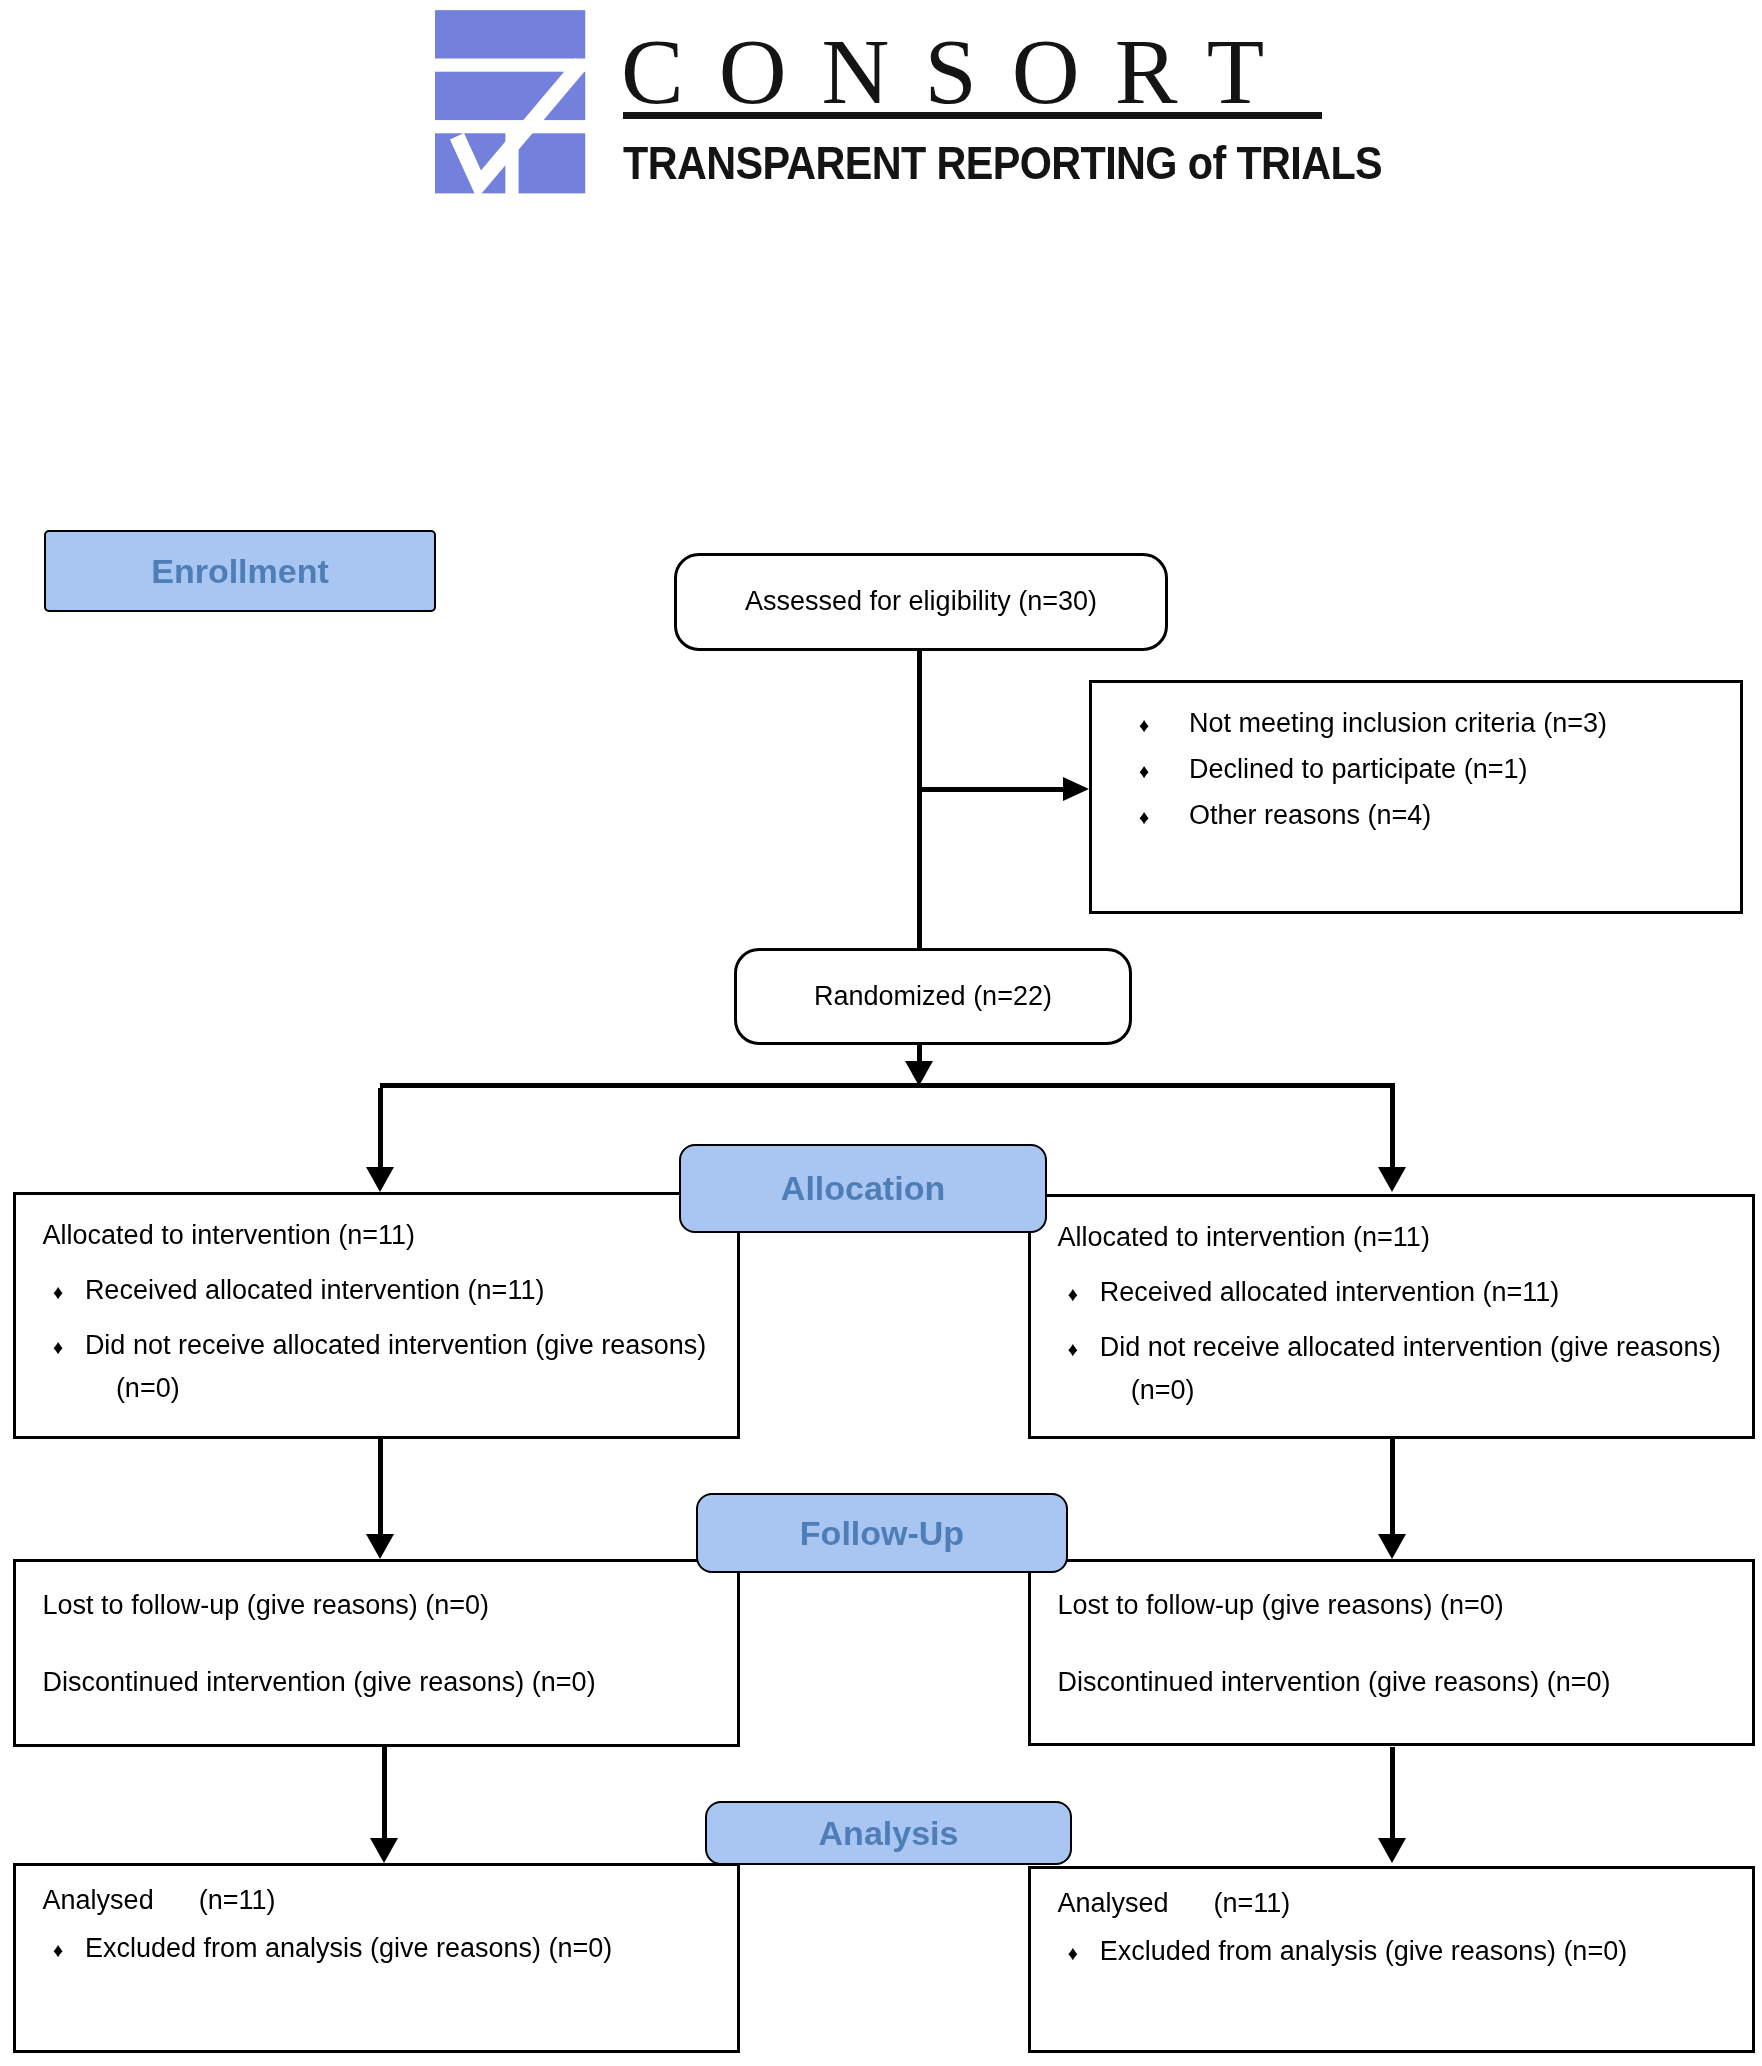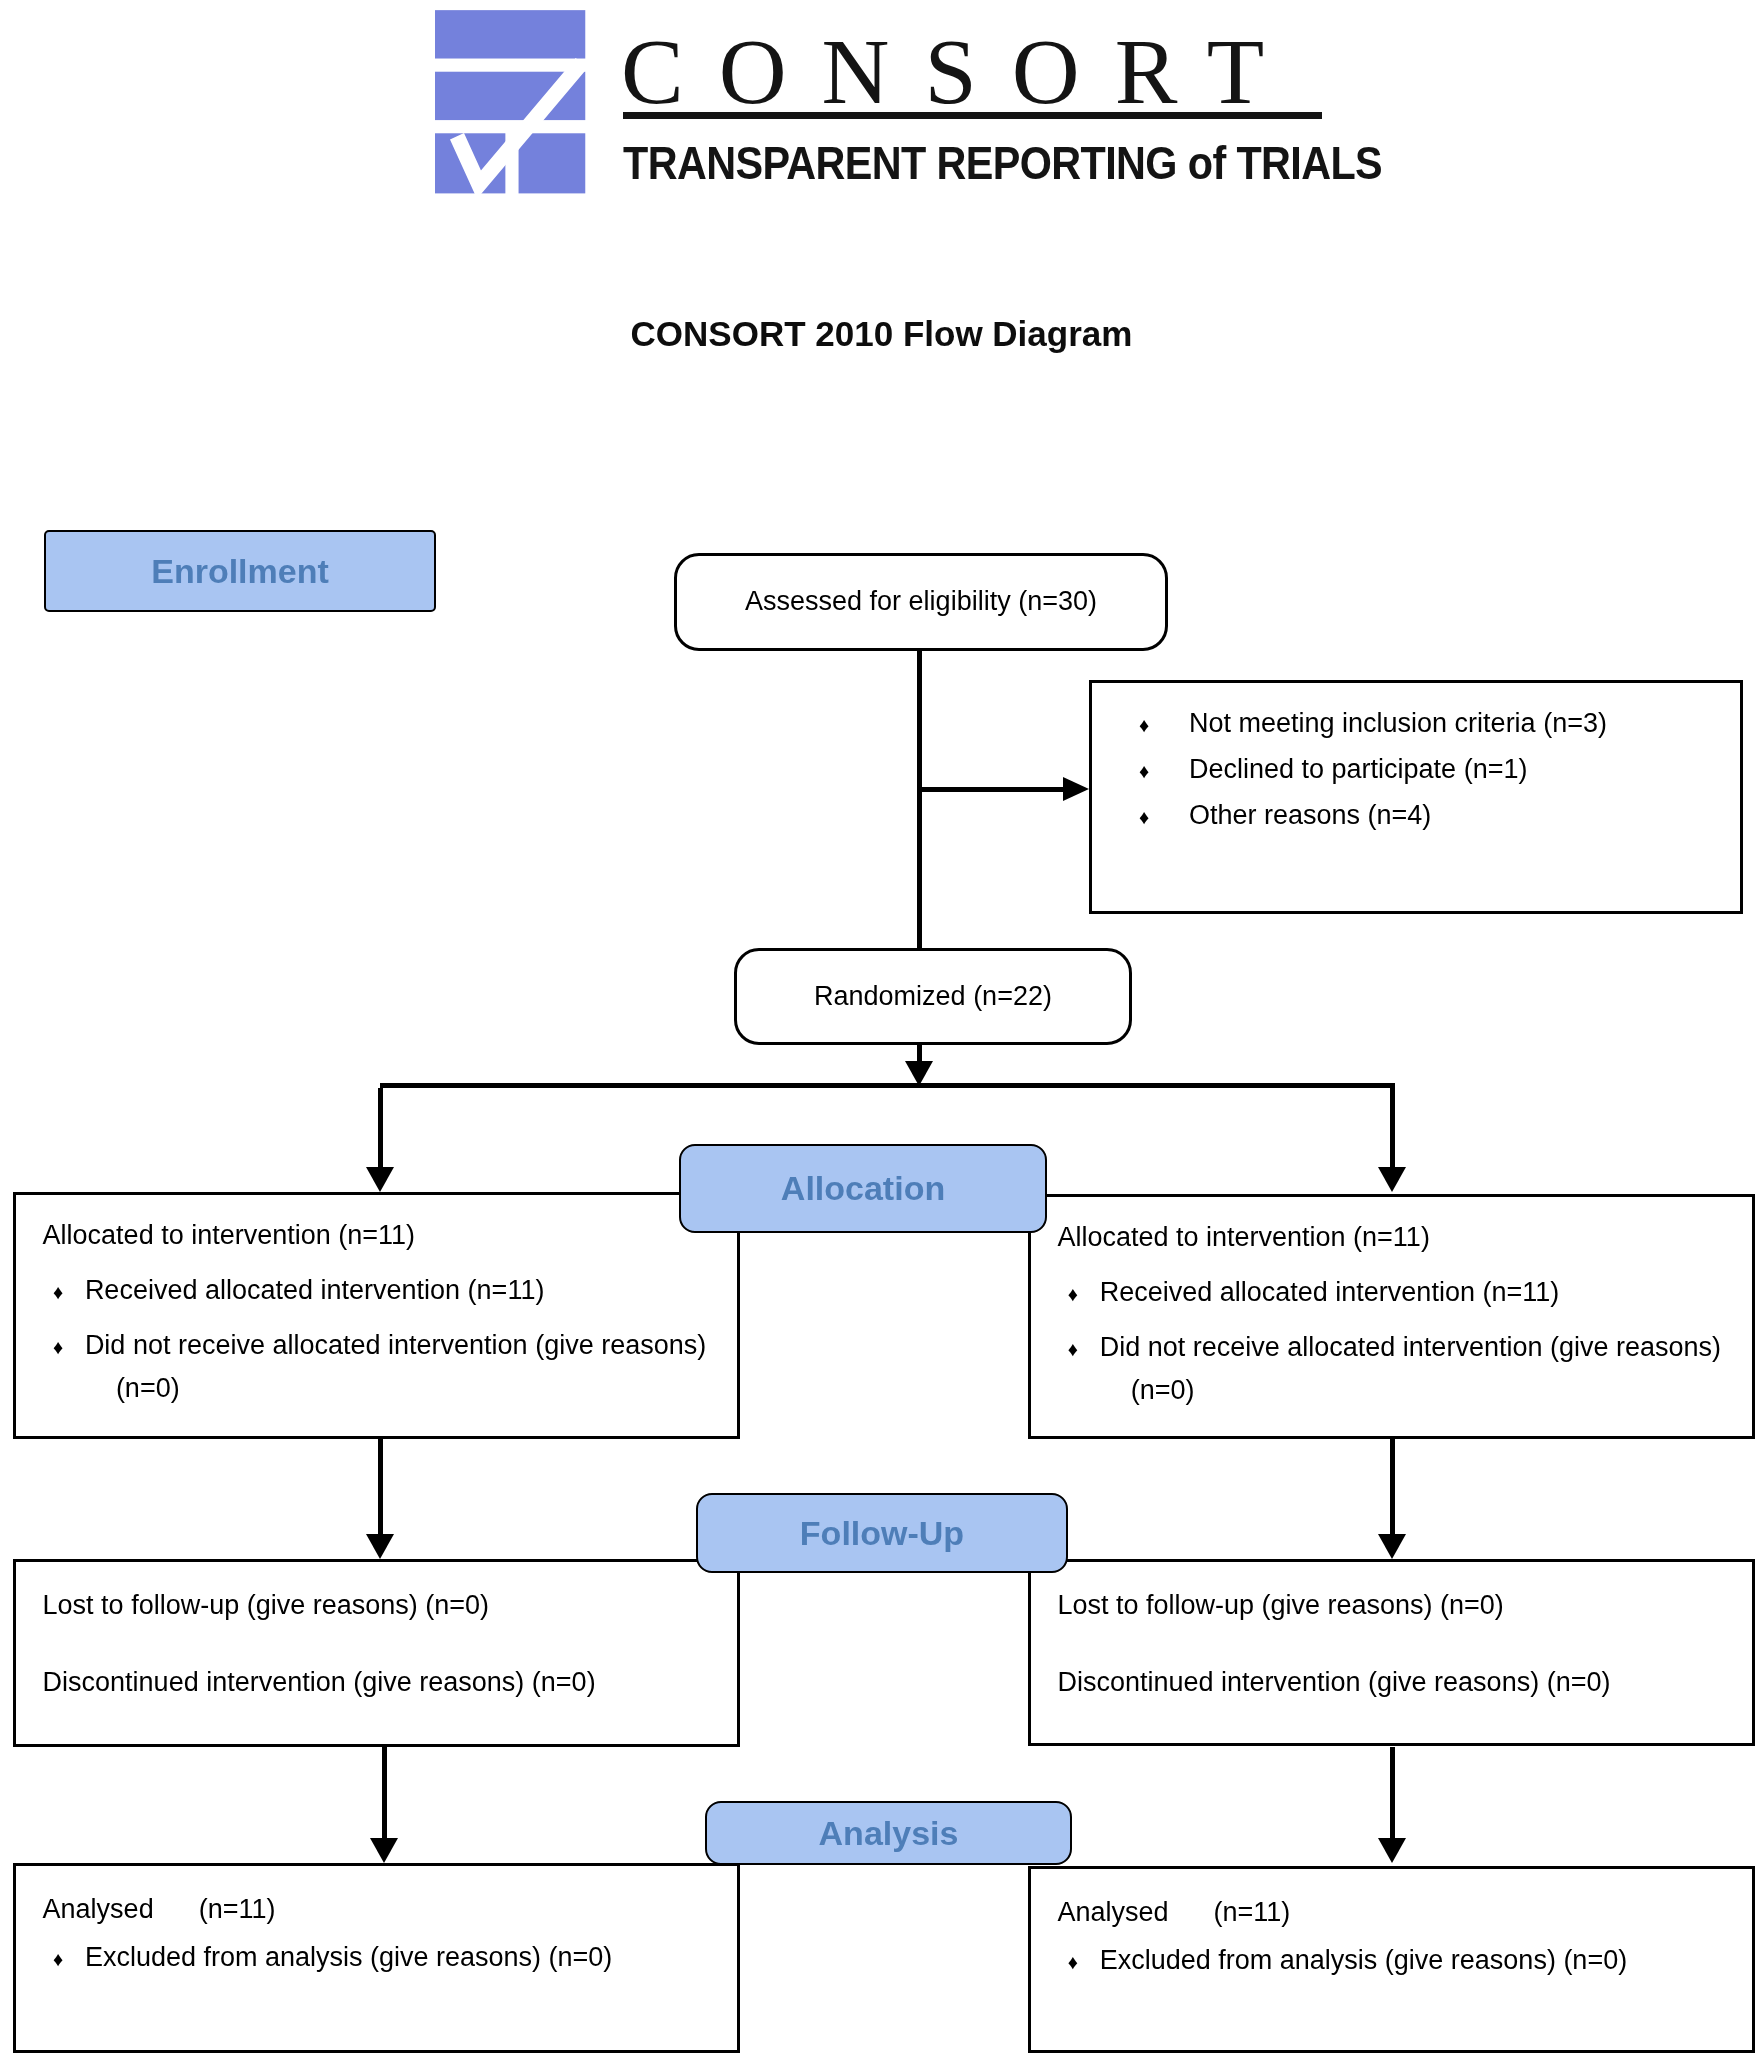--- a/index.html
+++ b/index.html
@@ -42,41 +42,40 @@
   .box-excluded .inner{padding:19px 19px 0 26.4px;}
   .box-excluded .heading{margin-bottom:16px;}
   .box-excluded .item{margin-bottom:2.9px;}
   .box-excluded .item .b{margin-left:20.6px;width:16px;margin-right:34px;}
 
   .alloc .heading{margin-bottom:11.8px;}
   .alloc .item{margin-top:11.8px;}
 
   .fu-line2{margin-top:34px;}
 
-  .an .inner{padding-top:22px;}
+  .an .inner{padding-top:13px;}
   .an .heading{margin-bottom:4.4px;}
 </style>
 </head>
 <body>
 
 <div id="canvas">
 
   <svg class="logo-mark" viewBox="0 0 206 252" xmlns="http://www.w3.org/2000/svg">
     <rect x="0" y="0" width="205" height="66" fill="#7481dc"></rect>
     <rect x="0" y="84" width="205" height="66" fill="#7481dc"></rect>
     <rect x="0" y="168" width="96" height="82" fill="#7481dc"></rect>
     <rect x="114" y="168" width="91" height="82" fill="#7481dc"></rect>
     <polyline points="30,172 60,238 200,72" fill="none" stroke="#ffffff" stroke-width="21"></polyline>
   </svg>
   <div class="wordmark">CONSORT</div>
   <div class="wm-underline"></div>
   <div class="tagline">
     <span>TRANSPARENT REPORTING of TRIALS</span>
   </div>
-  <div class="diagram-title">CONSORT 2010 Flow Diagram</div>
 
   <div class="pill" style="left:44px;top:530px;width:392px;height:82px;border-radius:5px;">Enrollment</div>
 
   <div class="box centered" style="left:674px;top:553px;width:494px;height:98px;">Assessed for eligibility (n=30)</div>
 
   <div class="vline" style="left:917px;top:651px;width:5.1px;height:297px;"></div>
 
   <div class="hline" style="left:919px;top:787px;width:144px;height:5.1px;"></div>
   <div class="head-right" style="left:1063px;top:777px;"></div>
 

